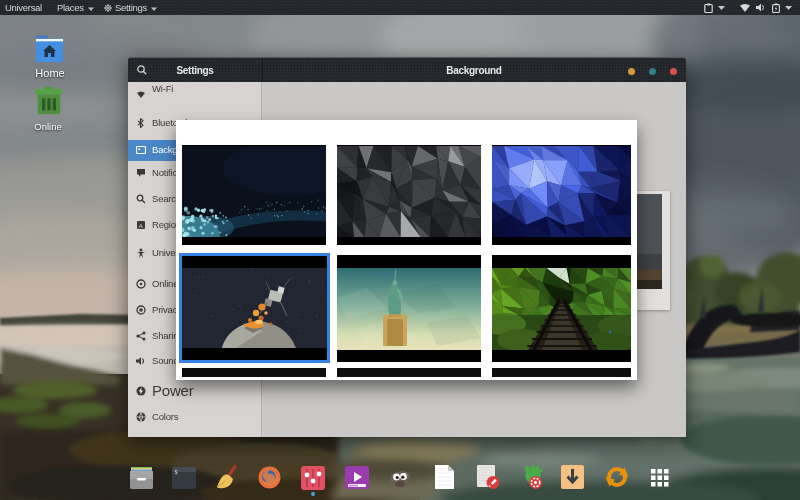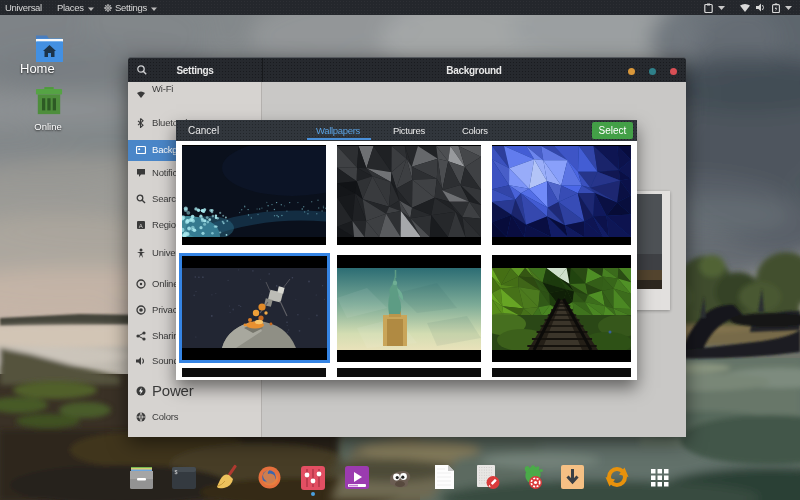--- a/index.html
+++ b/index.html
@@ -131,21 +131,21 @@
 </svg>
 
 <svg class="abs" style="left:34px;top:34px" width="30" height="28" viewBox="0 0 30 28">
   <path d="M2,1.5 L13,1.5 L15,5 L2,5 Z" fill="#4a7dbd"></path>
   <rect x="2" y="4.5" width="27" height="23.5" rx="1.5" fill="#4596ea"></rect>
   <rect x="2" y="5" width="27" height="2.6" fill="#f6f8fa"></rect>
   <rect x="2" y="7.6" width="27" height="20.4" rx="1" fill="#4390e2"></rect>
   <path d="M15.5,11 L22,17 L20.5,17 L20.5,23 L10.5,23 L10.5,17 L9,17 Z" fill="#1c3348"></path>
   <rect x="14" y="19" width="3" height="4" fill="#4390e2"></rect>
 </svg>
-<div class="abs" style="left:20px;top:61px;width:60px;text-align:left;color:#fff;font-size:13px;text-shadow:0 1px 2px rgba(0,0,0,.8)">Home</div>
+<div class="abs" style="left:20px;top:67px;width:60px;text-align:center;color:#fff;font-size:11px;text-shadow:0 1px 2px rgba(0,0,0,.8)">Home</div>
 
 <svg class="abs" style="left:35px;top:86px" width="28" height="32" viewBox="0 0 30 34">
   <rect x="10" y="1" width="10" height="3" fill="#4e9a3c"></rect>
   <rect x="1" y="3" width="28" height="6" rx="1" fill="#55a344"></rect>
   <rect x="3" y="9" width="24" height="21" fill="#4e8e3c"></rect>
   <rect x="7.5" y="13" width="3.5" height="13" fill="#2d5a24"></rect>
   <rect x="13.2" y="13" width="3.5" height="13" fill="#2d5a24"></rect>
   <rect x="19" y="13" width="3.5" height="13" fill="#2d5a24"></rect>
 </svg>
 <div class="abs" style="left:18px;top:121px;width:60px;text-align:center;color:#fff;font-size:9.5px;text-shadow:0 1px 2px rgba(0,0,0,.8)">Online</div>
@@ -240,28 +240,20 @@
         <div class="abs" style="left:24px;top:327px;height:14px;line-height:14px;font-size:15px;letter-spacing:-0.2px;color:#3b3b3b;white-space:nowrap;">Power</div>
         <svg class="abs" style="left:8px;top:355px" width="10" height="10" viewBox="0 0 10 10">
           <circle cx="5" cy="5" r="4.5" fill="#3a3a3a"></circle>
           <path d="M0.5,5 L9.5,5 M5,0.5 Q8,5 5,9.5 M5,0.5 Q2,5 5,9.5" stroke="#d6d3d0" stroke-width="0.8" fill="none"></path>
         </svg>
         <div class="abs" style="left:24px;top:353px;height:14px;line-height:14px;font-size:9.5px;letter-spacing:-0.2px;color:#3b3b3b;white-space:nowrap;">Colors</div>
       </div>
 </div>
 
 <div class="abs" style="left:176px;top:120px;width:461px;height:260px;background:#fff;box-shadow:0 8px 16px rgba(0,0,0,.5);">
-  <div class="abs" style="left:0;top:0;width:461px;height:21px;background:#31363c;background-image:radial-gradient(rgba(0,0,0,0.3) 0.5px, transparent 0.7px);background-size:3px 3px;">
-    <div class="abs" style="left:12px;top:0;height:21px;line-height:21px;color:#e8e8e8;font-size:10px;">Cancel</div>
-    <div class="abs" style="left:133px;top:0;width:58px;height:21px;line-height:21px;text-align:center;color:#5aa0e0;font-size:9.5px;letter-spacing:-0.3px;">Wallpapers</div>
-    <div class="abs" style="left:131px;top:18px;width:64px;height:2px;background:#4a90d9;"></div>
-    <div class="abs" style="left:217px;top:0;height:21px;line-height:21px;color:#e8e8e8;font-size:9.5px;letter-spacing:-0.3px;">Pictures</div>
-    <div class="abs" style="left:286px;top:0;height:21px;line-height:21px;color:#e8e8e8;font-size:9.5px;letter-spacing:-0.3px;">Colors</div>
-    <div class="abs" style="left:416px;top:2px;width:41px;height:17px;background:#43a047;border-radius:2px;color:#fff;font-size:10px;text-align:center;line-height:17px;">Select</div>
-  </div>
 
   <div id="thumbs">
         <div class="abs" style="left:6px;top:25px;width:144px;height:100px;background:#000;">
           <svg class="abs" style="left:0;top:1px" width="144" height="91" viewBox="0 0 144 91">
             <rect width="144" height="91" fill="#0a101c"></rect>
             <ellipse cx="110" cy="22" rx="70" ry="28" fill="#0e1830" opacity="0.5"></ellipse>
             <path d="M0,90 Q60,58 148,66 L148,76 Q70,68 0,102 Z" fill="#1c4562" opacity="0.55"></path>
             <ellipse cx="6" cy="90" rx="32" ry="20" fill="#4fa8b8" opacity="0.8"></ellipse>
             <ellipse cx="28" cy="82" rx="24" ry="12" fill="#2a6a84" opacity="0.5"></ellipse>
             <circle cx="22.6" cy="78.3" r="1.5" fill="#a8e8ee" opacity="0.56"></circle>

